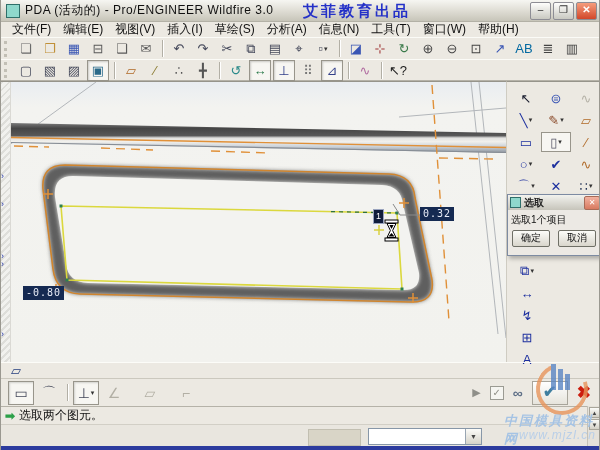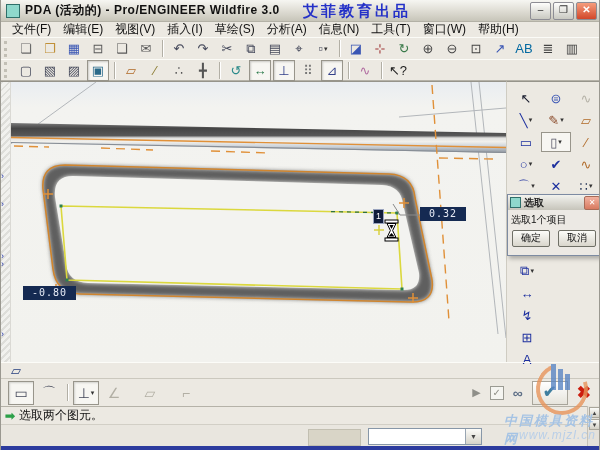--- a/index.html
+++ b/index.html
@@ -2,21 +2,21 @@
 <html><head>
 <meta charset="utf-8">
 <style>
   html,body{margin:0;padding:0;background:#9aa0a8;}
   .window{position:relative;width:600px;height:450px;font-family:"Liberation Sans",sans-serif;
           background:#ece9e2;overflow:hidden;border-left:1px solid #9a9890;border-right:1px solid #9a9890;box-sizing:border-box;}
   
   .titlebar{position:absolute;left:0;top:0;width:600px;height:22px;
             background:linear-gradient(#f6f6f2,#dddbd2 55%,#c7c5b9);display:flex;align-items:center;padding-left:5px;box-sizing:border-box;border-bottom:1px solid #b3b1a6;}
   .appicon{width:12px;height:12px;background:#8fd8cc;border:1px solid #2f6f6a;margin-right:5px;}
-  .wtitle{font-size:12px;font-weight:bold;color:#111;letter-spacing:.5px;white-space:nowrap;}
+  .wtitle{font-size:12px;font-weight:normal;color:#111;letter-spacing:.5px;white-space:nowrap;}
   .brand{position:absolute;left:302px;top:2px;font-family:"DejaVu Serif",serif;font-weight:bold;
          font-size:15px;color:#2431c8;letter-spacing:3px;white-space:nowrap;}
   .winbtns{margin-left:auto;display:flex;gap:2px;padding-right:4px;}
   .wbtn{width:19px;height:16px;border:1px solid #8d8d94;border-radius:2px;font-size:10px;line-height:14px;text-align:center;
         background:linear-gradient(#fefefc,#c9c9c1);color:#333;cursor:default;}
   .wbtn.close{background:linear-gradient(#f59d7c,#d2472a);color:#fff;font-weight:bold;}
   
   .menubar{position:absolute;left:0;top:22px;width:600px;height:15px;display:flex;align-items:center;padding-left:5px;font-size:12px;color:#111;box-sizing:border-box;}
   .menu-item{padding:0 6px;white-space:nowrap;}
   
@@ -30,21 +30,21 @@
   .tbtn.pressed{background:#f7f6f2;border:1px solid #98958b;box-shadow:inset 1px 1px 2px rgba(0,0,0,.18);}
   .dd{font-size:7px;color:#333;margin-left:1px;}
   .sep{width:1px;height:17px;background:#b2afa5;box-shadow:1px 0 0 #fff;margin:0 4px;}
   
   .canvas{position:absolute;left:0;top:81px;width:505px;height:281px;
           background:linear-gradient(#e9edf1,#f3f3f0 9%,#f2f2ee);border-top:1px solid #96948b;box-sizing:border-box;}
   .edge-strip{position:absolute;left:0;top:0;width:9px;height:281px;
           background:repeating-linear-gradient(135deg,#dededa 0 2px,#f1f1ee 2px 5px);border-right:1px solid #dad9d4;}
   .edge-strip i{position:absolute;left:0;color:#2336aa;font-size:9px;font-style:normal;line-height:8px;}
   .dim{position:absolute;background:#152a52;color:#e7ebf6;font-family:"DejaVu Sans Mono",monospace;
-       font-size:10px;line-height:14px;padding:0 9px;letter-spacing:1px;z-index:6;}
+       font-size:10px;line-height:14px;padding:0 3px;letter-spacing:1px;z-index:6;}
   .vtag{position:absolute;left:372px;top:209px;width:9px;height:13px;background:#101d3c;border:1px solid #9aa4be;
         color:#fff;font-size:9px;line-height:12px;text-align:center;z-index:6;}
   .cursor-hourglass{position:absolute;left:383px;top:219px;z-index:9;}
   
   .right-panel{position:absolute;left:505px;top:81px;width:95px;height:281px;background:#ece9e2;border-top:1px solid #96948b;border-left:1px solid #cfccc2;box-sizing:border-box;}
   .rrow{display:flex;padding-left:4px;height:22px;align-items:center;}
   .rrow:first-child{margin-top:5px;}
   .rcell{width:30px;height:20px;display:inline-flex;align-items:center;justify-content:center;font-size:13px;color:#1c2f9e;}
   .rcell.pressed{background:#f7f6f2;border:1px solid #98958b;box-sizing:border-box;}
   .rcell.disabled{color:#b4b1a6 !important;}

